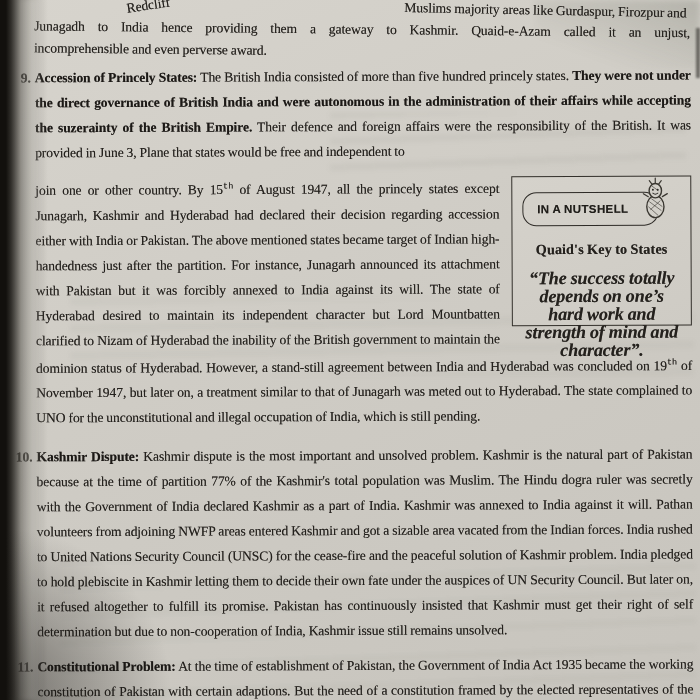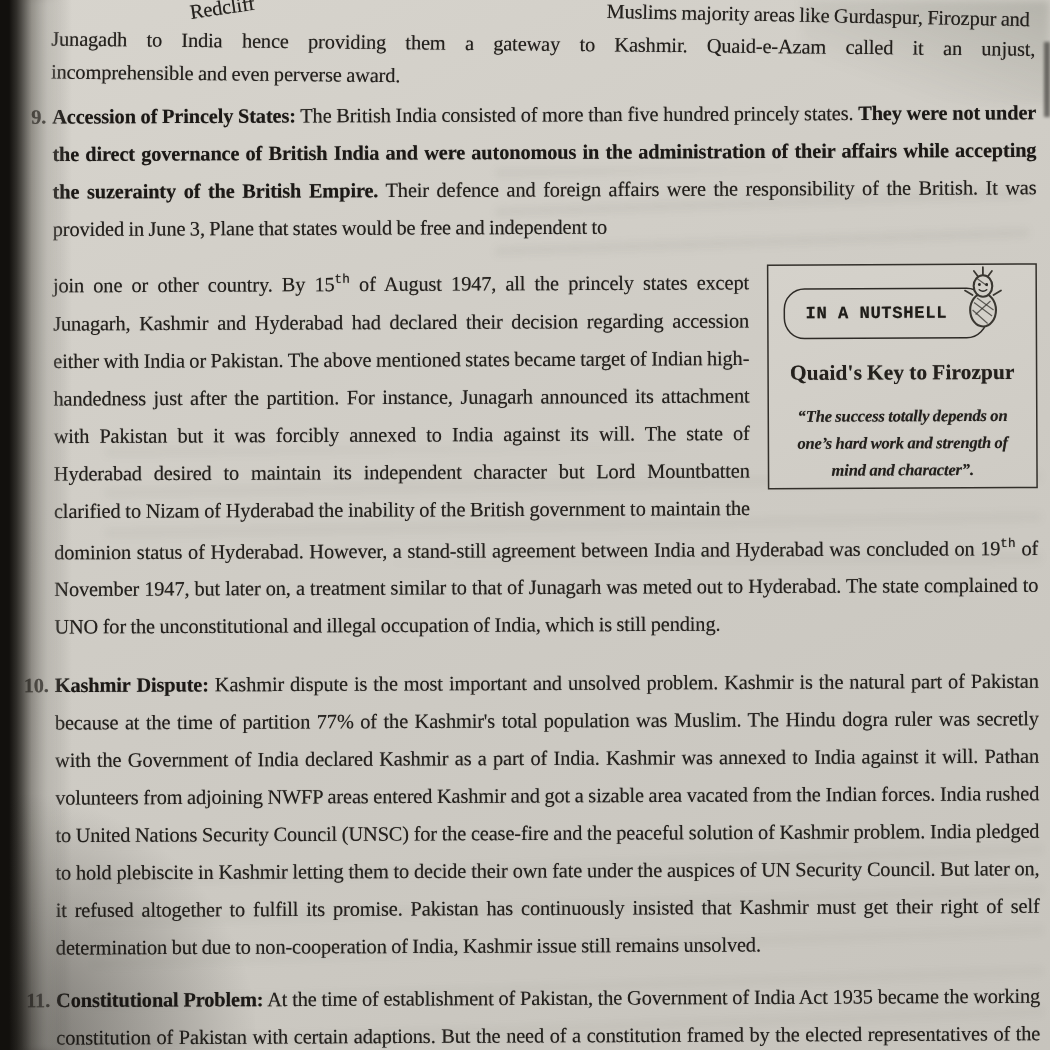--- a/index.html
+++ b/index.html
@@ -50,27 +50,27 @@
     float:right;width:180px;height:150px;box-sizing:border-box;
     margin:3px 0 8px 12px;border:1.4px solid #33302b;
     background:linear-gradient(160deg,#d5d2cb,#cecbc4);
     padding:6px 8px;text-align:center;position:relative;
     text-align-last:auto;
   }
   .pill{
     position:relative;display:block;width:136px;box-sizing:border-box;
     margin:9px 0 0 2px;padding:4px 26px 3px 11px;
     border:1.6px solid #2e2b27;border-radius:14px;
-    font-family:Liberation Mono, monospace;
-    font-size:11.5px;font-weight:bold;letter-spacing:.4px;text-align:right;
+    font-family:Liberation Sans, sans-serif;
+    font-size:11.5px;font-weight:bold;letter-spacing:.4px;text-align:center;
     white-space:nowrap;color:#1f1d19;
   }
   .peanut{position:absolute;right:-12px;top:-17px;width:28px;height:46px;}
   .nut-title{font-weight:bold;font-size:14.2px;margin-top:11px;letter-spacing:.1px;}
-  .nut-quote{font-weight:bold;font-style:italic;font-size:11px;line-height:18px;margin-top:7px;}
+  .nut-quote{font-weight:bold;font-style:italic;font-size:18px;line-height:18px;margin-top:7px;}
 </style>
 </head>
 <body>
 
 <div class="page">
   <div class="tr-tint"></div>
   <div class="ghost g1"></div>
   <div class="ghost g2"></div>
   <div class="ghost g3"></div>
 
@@ -104,21 +104,21 @@
               <path d="M7 31 L17 40"></path>
               <path d="M10 23 L21 31"></path>
               <path d="M19 25 L9 34"></path>
               <path d="M10 10 L17 15"></path>
             </g>
             <circle cx="11.6" cy="14" r="1" fill="#2c2a26"></circle>
             <circle cx="16.4" cy="14" r="1" fill="#2c2a26"></circle>
             <path d="M11.5 17.5 Q14 19.5 16.5 17.5" stroke="#2c2a26" stroke-width="1" fill="none" stroke-linecap="round"></path>
           </svg>
         </span>
-        <div class="nut-title">Quaid's Key to Firozpur</div>
+        <div class="nut-title">Quaid's Key to States</div>
         <div class="nut-quote">“The success totally depends on one’s hard work and strength of mind and character”.</div>
       </aside><span>join one or other country. By 15</span><span class="sup">th</span><span> of August 1947, all the princely states except Junagarh, Kashmir and Hyderabad had declared their decision regarding accession either with India or Pakistan. The above mentioned states became target of Indian high-handedness just after the partition. For instance, Junagarh announced its attachment with Pakistan but it was forcibly annexed to India against its will. The state of Hyderabad desired to maintain its independent character but Lord Mountbatten clarified to Nizam of Hyderabad the inability of the British government to maintain the dominion status of Hyderabad. However, a stand-still agreement between India and Hyderabad was concluded on 19</span><span class="sup">th</span><span> of November 1947, but later on, a treatment similar to that of Junagarh was meted out to Hyderabad. The state complained to UNO for the unconstitutional and illegal occupation of India, which is still pending.</span>
     <p></p>
 
     <p class="item">
       <span class="num">10.</span><b>Kashmir Dispute:</b><span> Kashmir dispute is the most important and unsolved problem. Kashmir is the natural part of Pakistan because at the time of partition 77% of the Kashmir's total population was Muslim. The Hindu dogra ruler was secretly with the Government of India declared Kashmir as a part of India. Kashmir was annexed to India against it will. Pathan volunteers from adjoining NWFP areas entered Kashmir and got a sizable area vacated from the Indian forces. India rushed to United Nations Security Council (UNSC) for the cease-fire and the peaceful solution of Kashmir problem. India pledged to hold plebiscite in Kashmir letting them to decide their own fate under the auspices of UN Security Council. But later on, it refused altogether to fulfill its promise. Pakistan has continuously insisted that Kashmir must get their right of self determination but due to non-cooperation of India, Kashmir issue still remains unsolved.</span>
     </p>
 
     <p class="item">
       <span class="num">11.</span><b>Constitutional Problem:</b><span> At the time of establishment of Pakistan, the Government of India Act 1935 became the working constitution of Pakistan with certain adaptions. But the need of a constitution framed by the elected representatives of the people was necessary for independent country. So the first constituent assembly was formed and was given the task to frame the constitution for the country. But the constituent assembly failed to frame a constitution even in eight years. Lack of a permanent constitution created chances of corrupt</span>

